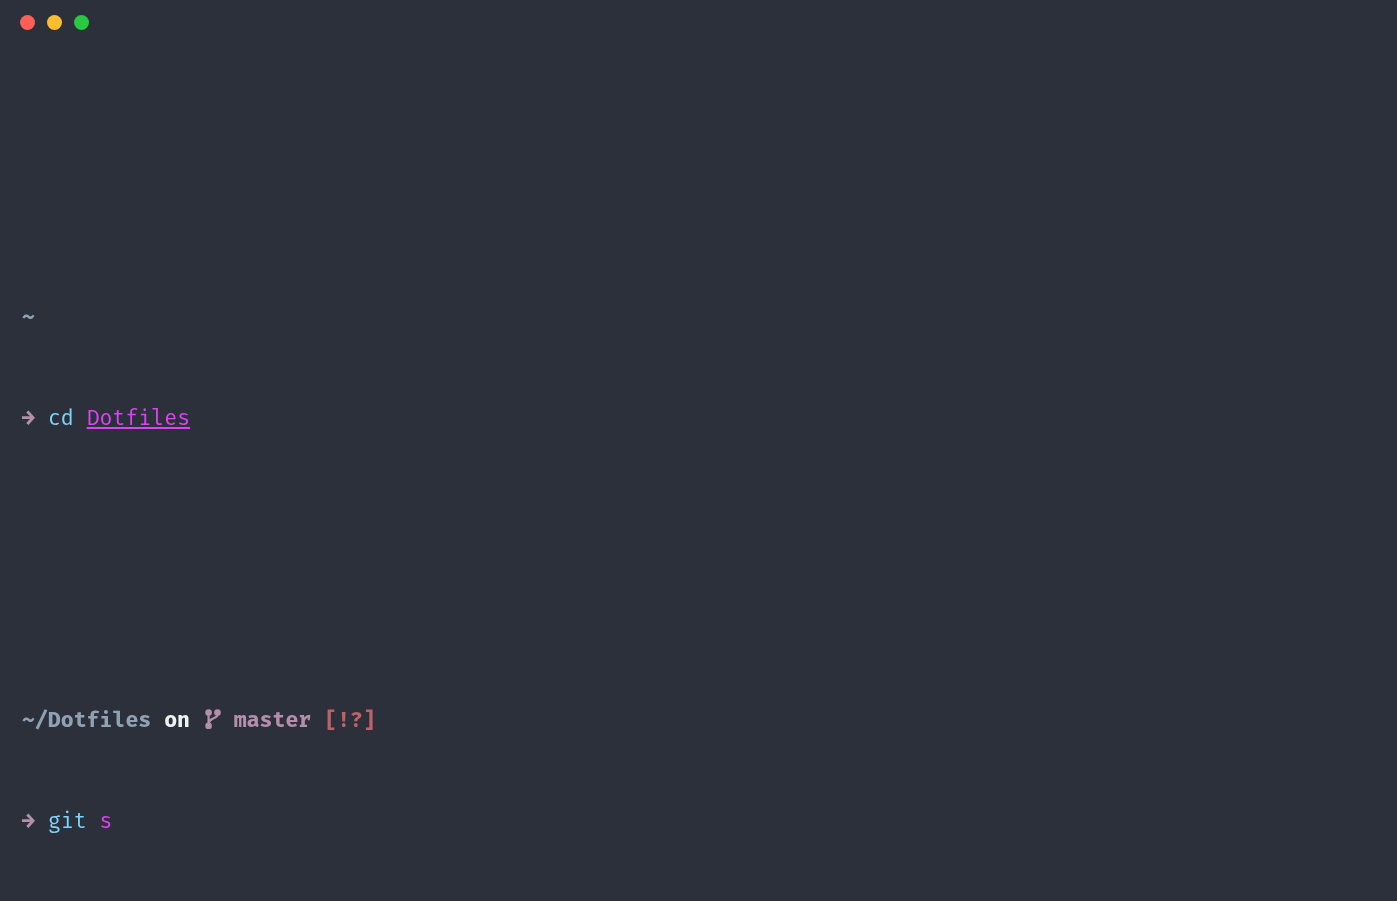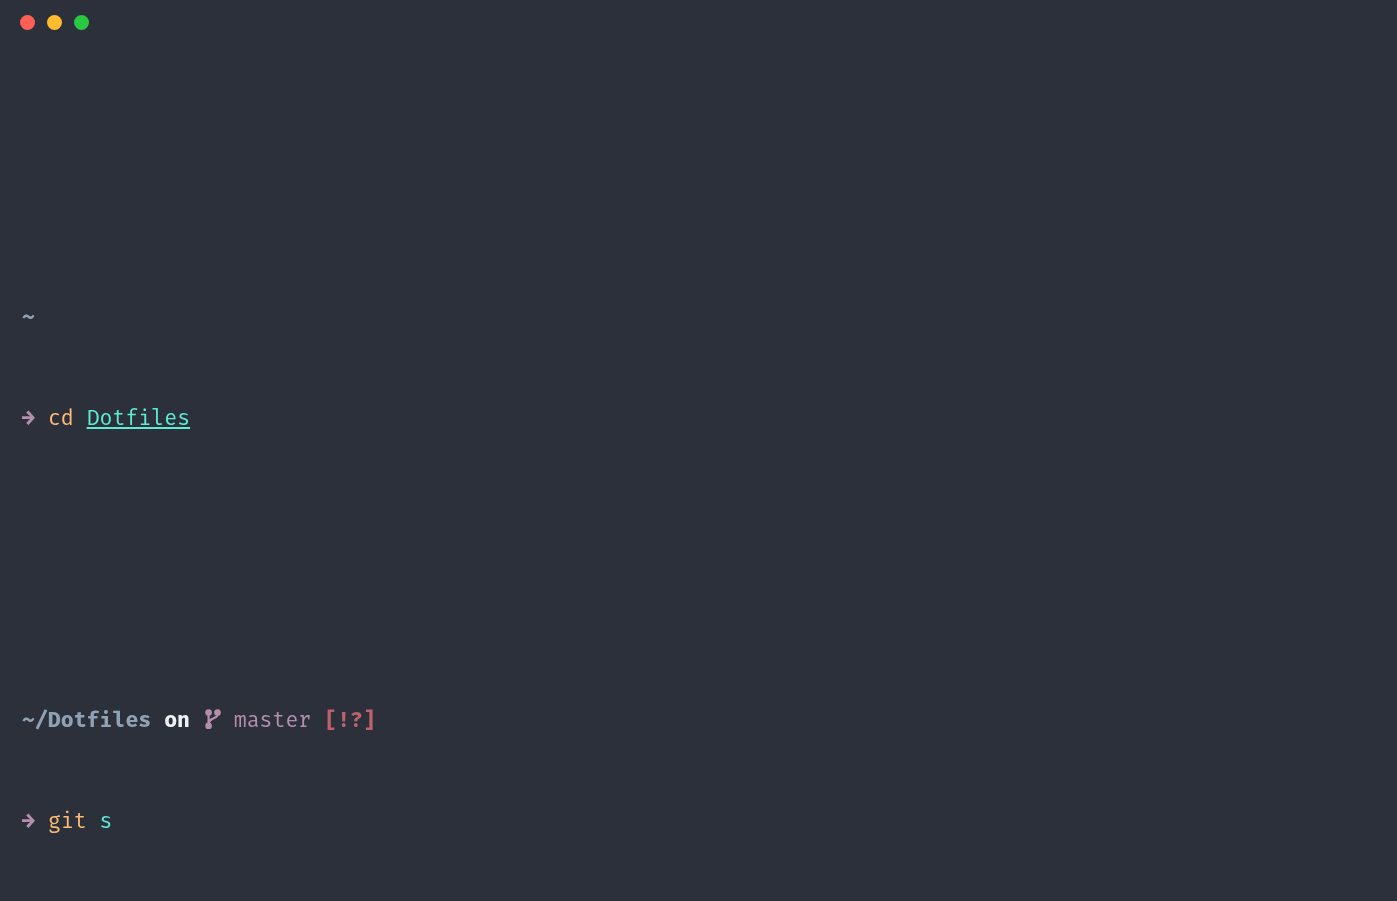--- a/index.html
+++ b/index.html
@@ -32,24 +32,24 @@
     flex: 1;
     padding: 22px 22px 0 22px;
     white-space: pre;
     overflow: hidden;
   }
   .line { display: block; }
   .blank { height: 1.6em; }
 
   .cyan-b { color: #8fa1b3; font-weight: bold; }
   .white-b { color: #eff1f5; font-weight: bold; text-align: right; }
-  .purple-b { color: #b48ead; font-weight: normal; }
+  .purple-b { color: #b48ead; font-weight: bold; }
   .red-b { color: #bf616a; font-weight: bold; }
-  .gray { color: #5eead4; }
-  .green { color: #fdba74; }
+  .gray { color: #d946ef; }
+  .green { color: #7dd3fc; }
   .underline { text-decoration: underline; }
 
   .arrow { color: #b48ead; font-weight: bold; }
 
   .branch-icon {
     display: inline-block;
     width: 0.85em;
     vertical-align: baseline;
     position: relative;
     top: 2px;

